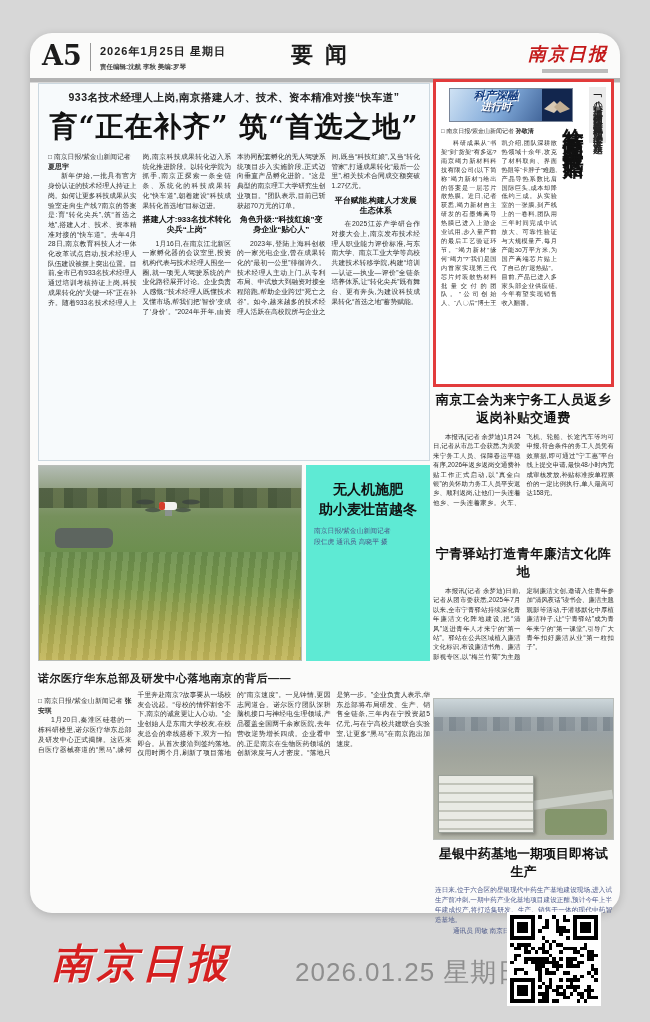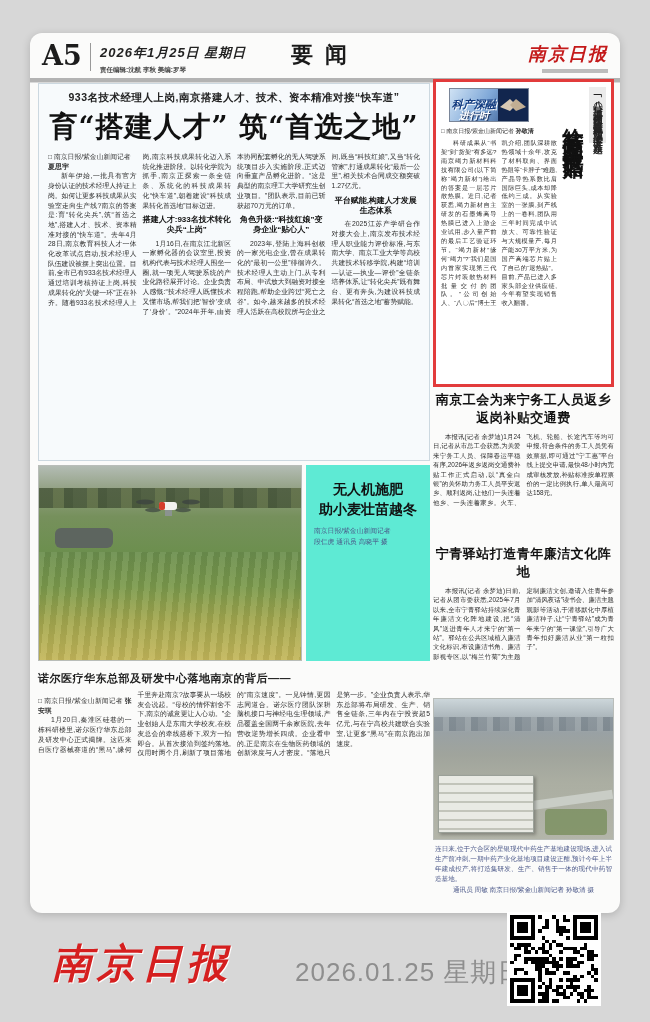--- a/index.html
+++ b/index.html
@@ -1,26 +1,26 @@
 <!DOCTYPE html>
 <html><head>
 <meta charset="utf-8">
 <style>
   * { margin:0; padding:0; box-sizing:border-box; }
   body { width:650px; height:1022px; font-family:"Liberation Sans", sans-serif; }
   .page { position:relative; width:650px; height:1022px; background:#d7d7d7; overflow:hidden; }
   .paper { position:absolute; left:30px; top:33px; width:590px; height:880px;
-           background:#fbfbfa; border-radius:12px; box-shadow:0 2px 8px rgba(0,0,0,.18); }
+           background:#fbfbfa; border-radius:22px; box-shadow:0 2px 8px rgba(0,0,0,.18); }
 
   
   .hdr { position:absolute; top:7px; left:12px; right:12px; height:36px; }
   .hdr-edition { position:absolute; left:0; top:0; font-family:"DejaVu Serif", serif; font-size:27px; font-weight:bold; color:#1c1c1c; }
   .hdr-div { position:absolute; left:48px; top:3px; width:1px; height:28px; background:#999; }
   .hdr-dates { position:absolute; left:58px; top:4px; }
-  .hdr-date { font-size:13px; font-weight:bold; color:#222; letter-spacing:1px;font-style:italic; }
+  .hdr-date { font-size:11px; font-weight:bold; color:#222; letter-spacing:1px; }
   .hdr-editors { font-size:6.5px; color:#444; margin-top:4px; font-weight:bold; }
   .hdr-section { position:absolute; left:0; right:0; top:0; text-align:center; font-family:"DejaVu Serif", serif;
                  font-size:22px; font-weight:bold; color:#1a1a1a; letter-spacing:12px; }
   .hdr-mast { position:absolute; right:0; top:2px; text-align:right; }
   .hdr-mast-txt { font-family:"DejaVu Serif", serif; font-style:italic; font-weight:bold; font-size:18px; color:#c41a1a; letter-spacing:2px; }
   .hdr-microbar { margin-top:3px; margin-left:auto; width:66px; height:4px; background:#bdbdbd; }
   .hdr-rule { position:absolute; top:45px; left:0; width:100%; height:5px; background:#b3b3b3; border-bottom:1px solid #d9d9d9; }
 
   
   .kicker { text-align:center; font-size:10.5px; font-weight:bold; color:#222; letter-spacing:.5px; }
@@ -36,23 +36,23 @@
   .main-box .headline { font-size:28px; letter-spacing:1px; margin-top:3px; }
   .main-body { margin-top:6px; height:298px; column-count:4; column-gap:6px;
                font-size:6.8px; line-height:9.7px; }
   .main-body p { text-indent:13px; margin-bottom:2px; }
 
   
   .chip-box { position:absolute; left:403px; top:46px; width:181px; height:308px;
               background:#fff; border:3px solid #e23b3b; padding:5px; }
   .chip-inner { display:flex; height:100%; }
   .chip-left { flex:1; min-width:0; display:flex; flex-direction:column; }
-  .chip-badge { width:80px; height:34px; margin:1px 0 3px 8px; border:1px solid #7a8699;
+  .chip-badge { width:124px; height:34px; margin:1px 0 3px 8px; border:1px solid #7a8699;
                 background:linear-gradient(120deg,#cfe2f4 0%,#7fa8d8 45%,#1d3d74 100%);
-                display:flex; align-items:flex-end; overflow:hidden; }
+                display:flex; align-items:flex-start; overflow:hidden; }
   .chip-badge-txt { flex:1; text-align:center; font-style:italic; font-weight:bold; line-height:1.1; }
   .chip-badge-l1 { font-size:11px; color:#123a7e; text-shadow:1px 1px 0 #fff; }
   .chip-badge-l2 { font-size:10px; color:#fff; text-shadow:1px 1px 1px #0a2150; }
   .chip-badge svg { width:30px; height:34px; }
   .chip-byline { font-size:6px; color:#333; margin:2px 0 3px; }
   .chip-body { flex:1; column-count:2; column-gap:5px; font-size:6.2px; line-height:8.9px; text-align:justify; color:#2e2e2e; }
   .chip-body p { text-indent:12px; margin-bottom:2px; }
   .chip-titles { display:flex; margin-left:5px; }
   .chip-main-title { writing-mode:vertical-rl; font-family:"DejaVu Serif", serif; font-weight:bold;
                      font-size:21px; line-height:1.1; letter-spacing:3px; color:#111; margin-top:24px; }
@@ -126,21 +126,21 @@
       <div class="hdr-section">要闻</div>
       <div class="hdr-mast">
         <div class="hdr-mast-txt">南京日报</div>
         <div class="hdr-microbar"></div>
       </div>
     </div>
     <div class="hdr-rule"></div>
 
     <div class="main-box">
       <div class="kicker">933名技术经理人上岗,南京搭建人才、技术、资本精准对接“快车道”</div>
-      <div class="headline">育“搭建人才” 筑“首选之地”</div>
+      <div class="headline">育“正在补齐” 筑“首选之地”</div>
       <div class="main-body">
         <div class="byline">
           <span>□ 南京日报/紫金山新闻记者</span><br>
           <b>夏思宇</b>
         </div>
         <p class="bodytxt">新年伊始,一批具有官方身份认证的技术经理人持证上岗。如何让更多科技成果从实验室走向生产线?南京的答案是:育“转化尖兵”,筑“首选之地”,搭建人才、技术、资本精准对接的“快车道”。去年4月28日,南京教育科技人才一体化改革试点启动,技术经理人队伍建设被摆上突出位置。目前,全市已有933名技术经理人通过培训考核持证上岗,科技成果转化的“关键一环”正在补齐。随着933名技术经理人上岗,南京科技成果转化迈入系统化推进阶段。以转化学院为抓手,南京正探索一条全链条、系统化的科技成果转化“快车道”,朝着建设“科技成果转化首选地”目标迈进。</p>
         <div class="subhead">搭建人才:933名技术转化尖兵“上岗”</div>
         <p class="bodytxt">1月16日,在南京江北新区一家孵化器的会议室里,投资机构代表与技术经理人围坐一圈,就一项无人驾驶系统的产业化路径展开讨论。企业负责人感慨:“技术经理人既懂技术又懂市场,帮我们把‘智价’变成了‘身价’。”2024年开年,由资本协同配套孵化的无人驾驶系统项目步入实施阶段,正式迈向垂直产品孵化进阶。“这是典型的南京理工大学研究生创业项目。”团队表示,目前已斩获超70万元的订单。</p>
         <div class="subhead">角色升级:“科技红娘”变身企业“贴心人”</div>
         <p class="bodytxt">2023年,登陆上海科创板的一家光电企业,曾在成果转化的“最初一公里”徘徊许久。技术经理人主动上门,从专利布局、中试放大到融资对接全程陪跑,帮助企业跨过“死亡之谷”。如今,越来越多的技术经理人活跃在高校院所与企业之间,既当“科技红娘”,又当“转化管家”,打通成果转化“最后一公里”,相关技术合同成交额突破1.27亿元。</p>
@@ -192,20 +192,21 @@
       </div>
     </div>
 
     <div class="med-block">
       <div class="med-photo">
         <div class="med-skyline"></div>
         <div class="med-road"></div>
         <div class="med-green"></div>
         <div class="med-complex"></div>
       </div>
+      <div class="med-title">星银中药基地一期项目即将试生产</div>
       <div class="med-caption">连日来,位于六合区的星银现代中药生产基地建设现场,进入试生产前冲刺,一期中药产业化基地项目建设正酣,预计今年上半年建成投产,将打造集研发、生产、销售于一体的现代中药智造基地。</div>
       <div class="med-credit">通讯员 周敏 南京日报/紫金山新闻记者 孙敬清 摄</div>
     </div>
 
     <div class="drone-photo">
       <div class="drone-trees"></div>
       <div class="drone-pond"></div>
       <div class="drone-rows"></div>
       <svg class="drone-svg" width="66" height="30" viewBox="0 0 66 30">
         <ellipse cx="10" cy="8" rx="9" ry="2.5" fill="#3c4440" opacity=".8"></ellipse>

